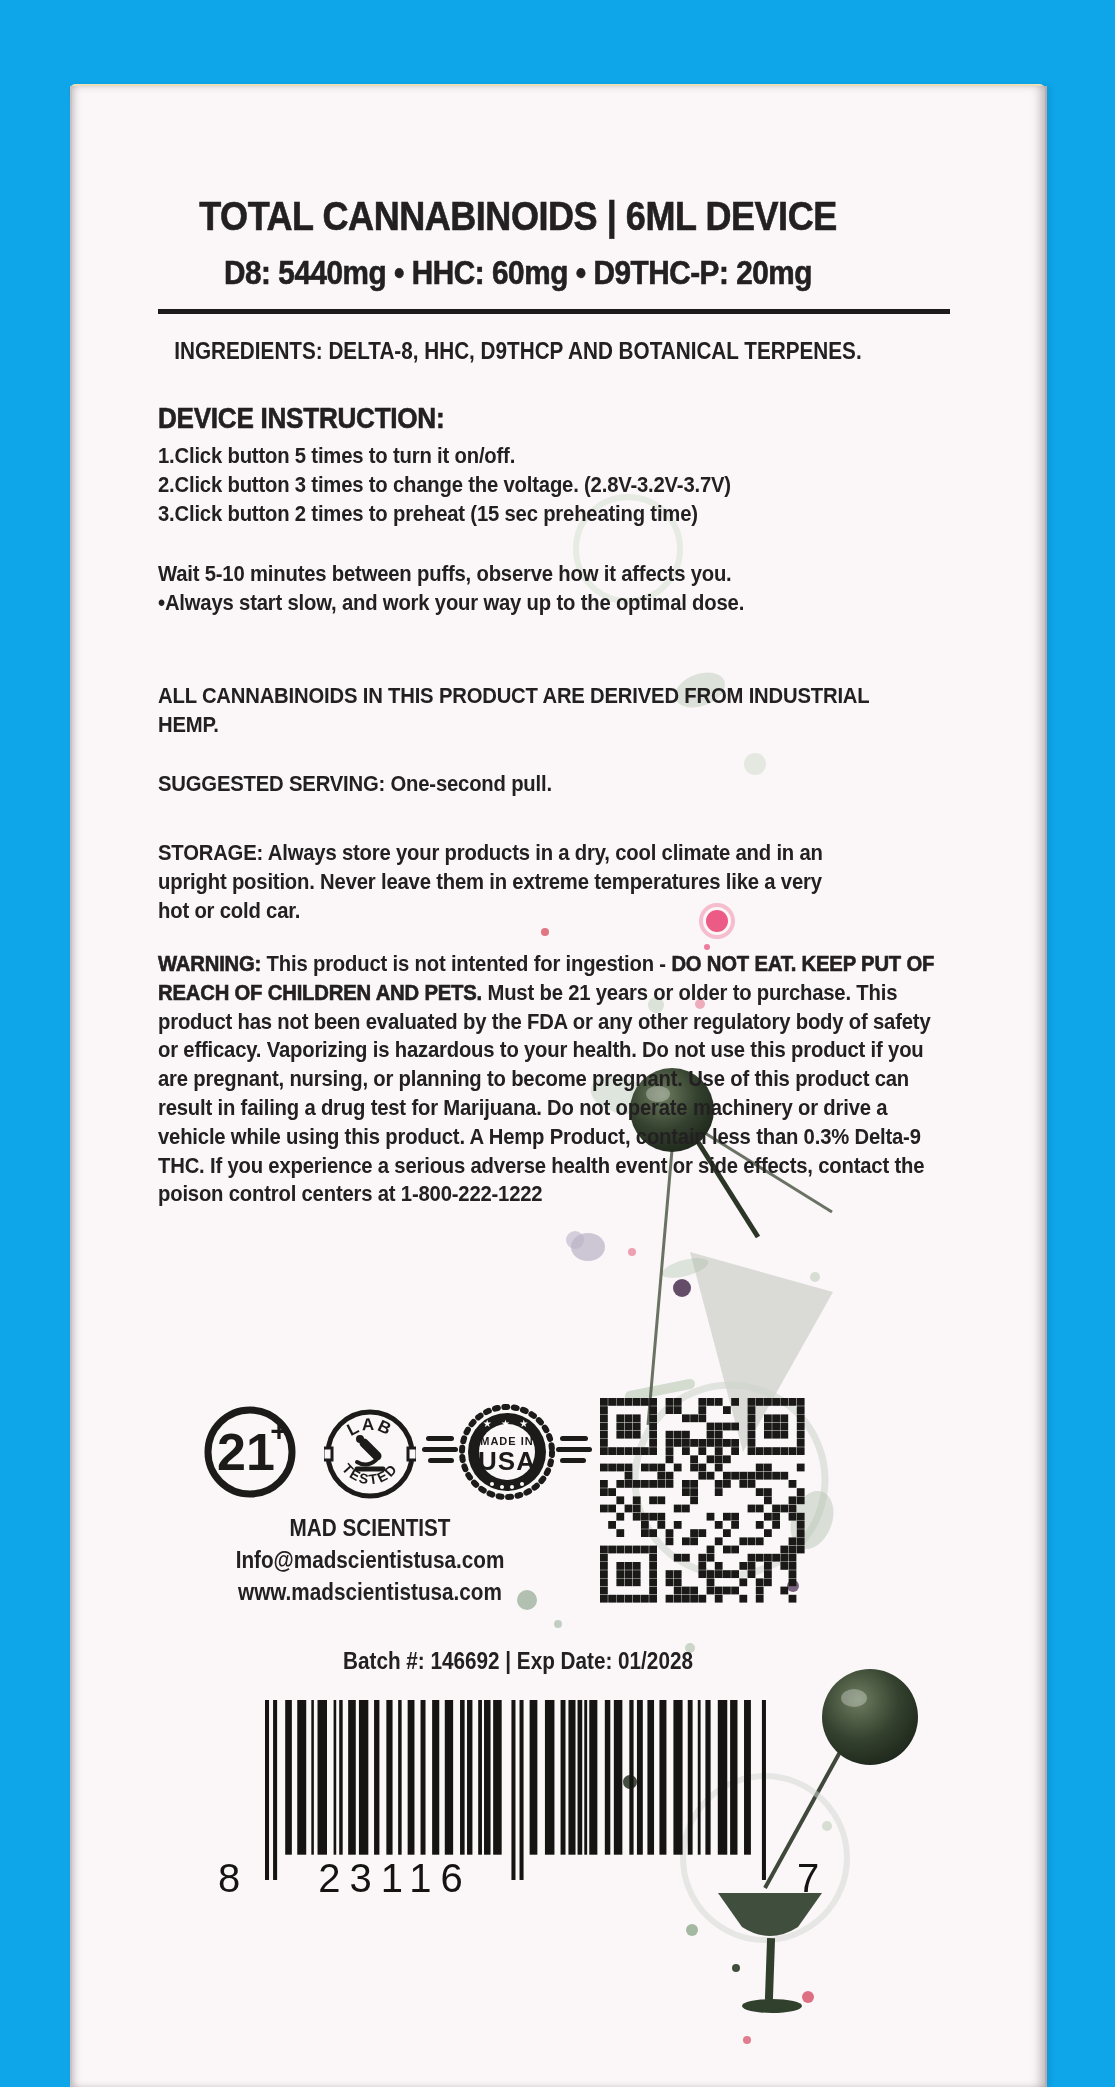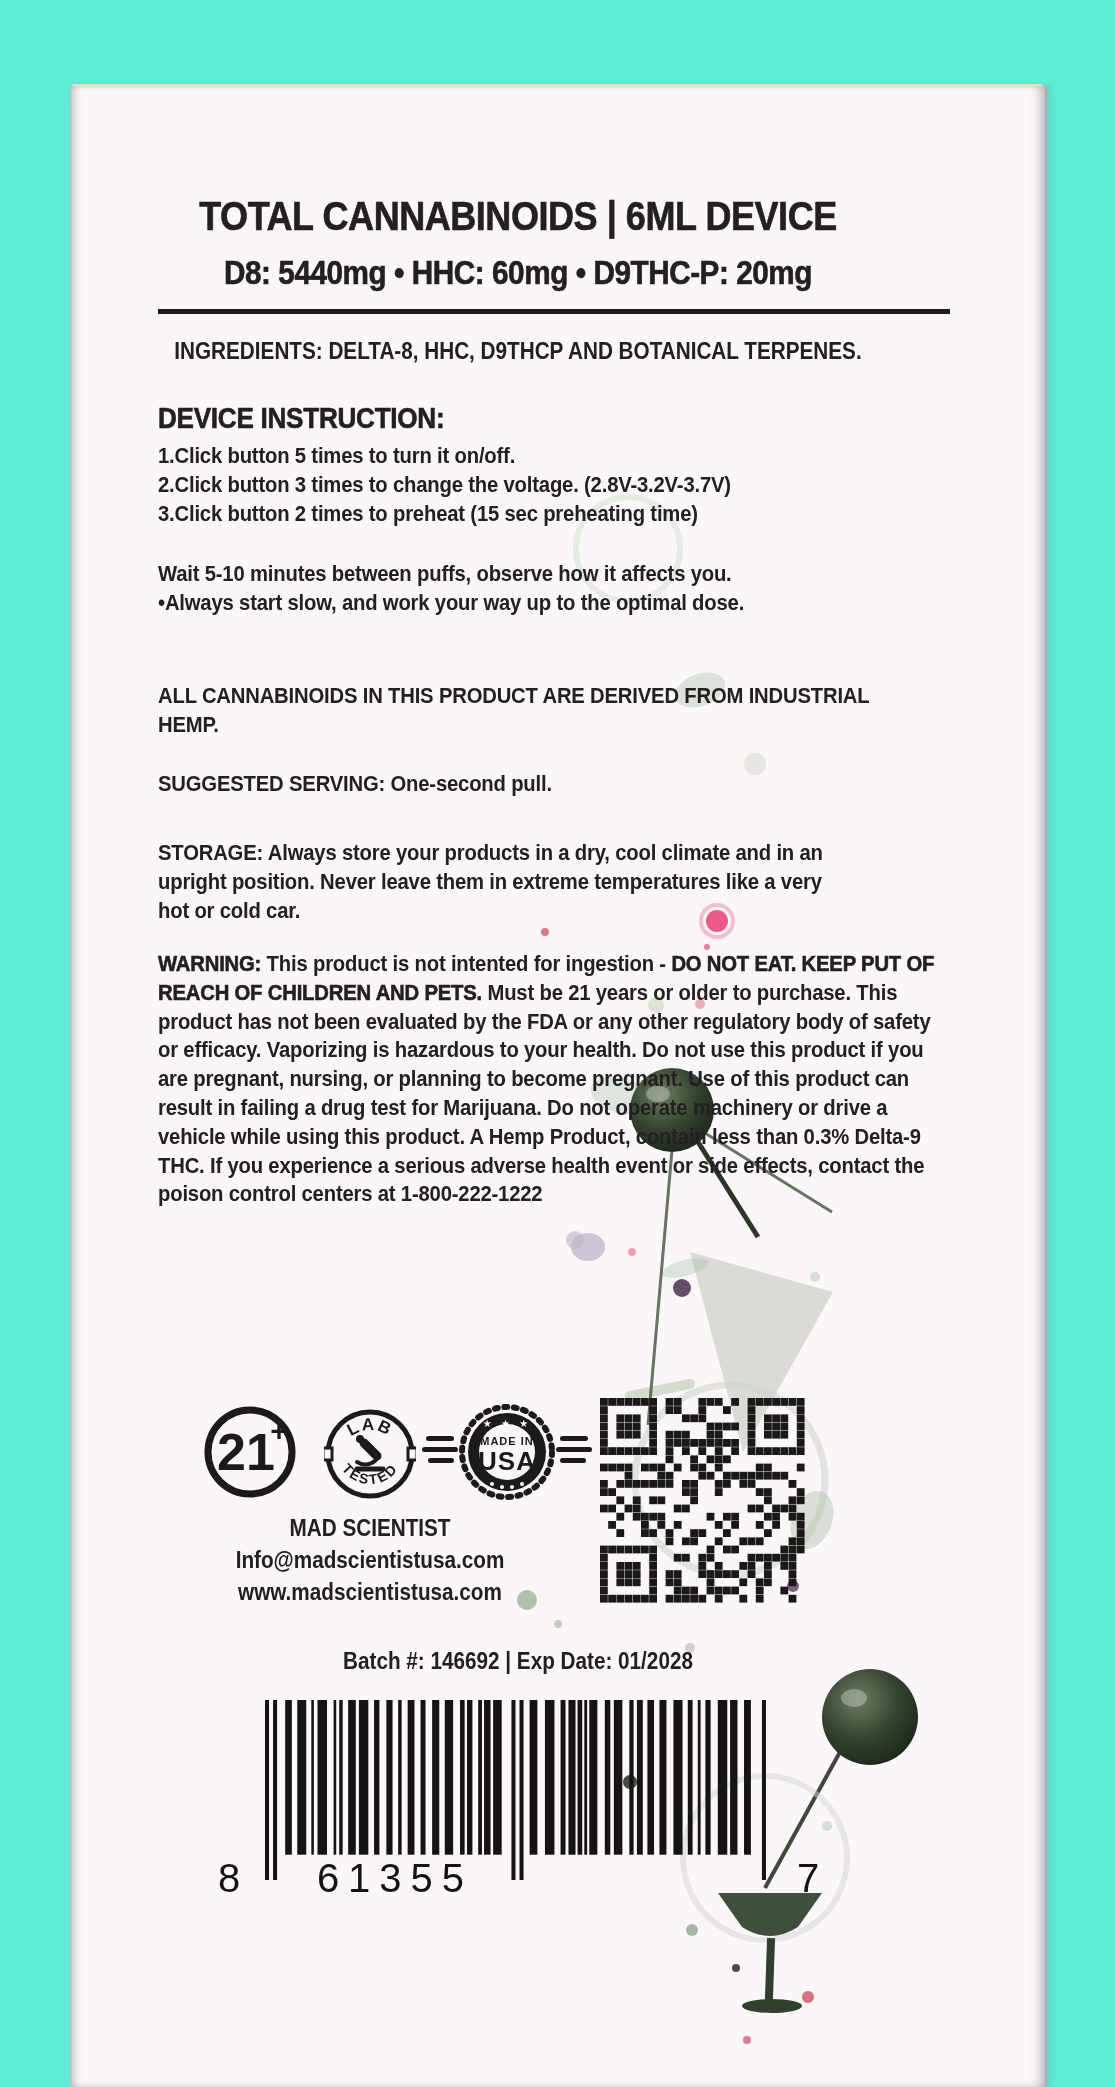--- a/index.html
+++ b/index.html
@@ -1,17 +1,17 @@
 <!DOCTYPE html>
 <html><head>
 <meta charset="utf-8">
 <style>
   html,body{margin:0;padding:0;background:#fdfdfd;}
   .stage{position:relative;width:1115px;height:2087px;overflow:hidden;
-         font-family:"Liberation Sans",sans-serif;color:#232022;background:#5eead4;}
+         font-family:"Liberation Sans",sans-serif;color:#232022;background:#0ea5e9;}
   
   .box{position:absolute;left:70px;top:86px;width:973px;height:2001px;
        background:#fbf7f9;
        border-left:2px solid #c9c2c4;border-right:2px solid #b3abad;
        box-shadow:inset 5px 0 8px -4px rgba(60,50,55,.35), inset -8px 0 12px -5px rgba(60,50,55,.4), 3px 0 6px rgba(0,0,0,.08);}
   .box-top-edge{position:absolute;left:70px;top:84px;width:975px;height:16px;
        background:linear-gradient(#f6e9c2,#e2cb97 55%,#c9ad77);
        border-radius:6px/5px;box-shadow:0 2px 2px rgba(120,100,60,.35);}
   .art, .print{position:absolute;left:70px;top:0;width:973px;height:2087px;}
   .art{z-index:1;pointer-events:none;}
@@ -525,17 +525,17 @@
           <rect x="404.373041726124" y="0" width="9.068714616153722" height="153" fill="#161413"></rect>
           <rect x="418.56889569576305" y="0" width="4.804385942548693" height="153" fill="#161413"></rect>
           <rect x="428.48959520109435" y="0" width="2.7939046161686556" height="153" fill="#161413"></rect>
           <rect x="436.0476626069506" y="0" width="5.1498380613745365" height="153" fill="#161413"></rect>
           <rect x="448.31099743783045" y="0" width="9.382147523053991" height="153" fill="#161413"></rect>
           <rect x="460.5017297931488" y="0" width="7.3103311265866875" height="153" fill="#161413"></rect>
           <rect x="474.28000599228767" y="0" width="6.8068774977265285" height="153" fill="#161413"></rect>
         </g>
     </svg>
     <span class="bc-digit" style="left:148px;top:1856px">8</span>
-    <span class="bc-digit bc-group" style="left:215px;top:1856px">61355</span>
+    <span class="bc-digit bc-group" style="left:215px;top:1856px">23116</span>
     <span class="bc-digit" style="left:727px;top:1856px">7</span>
 
   </div>
 </div>
 
 </body></html>

